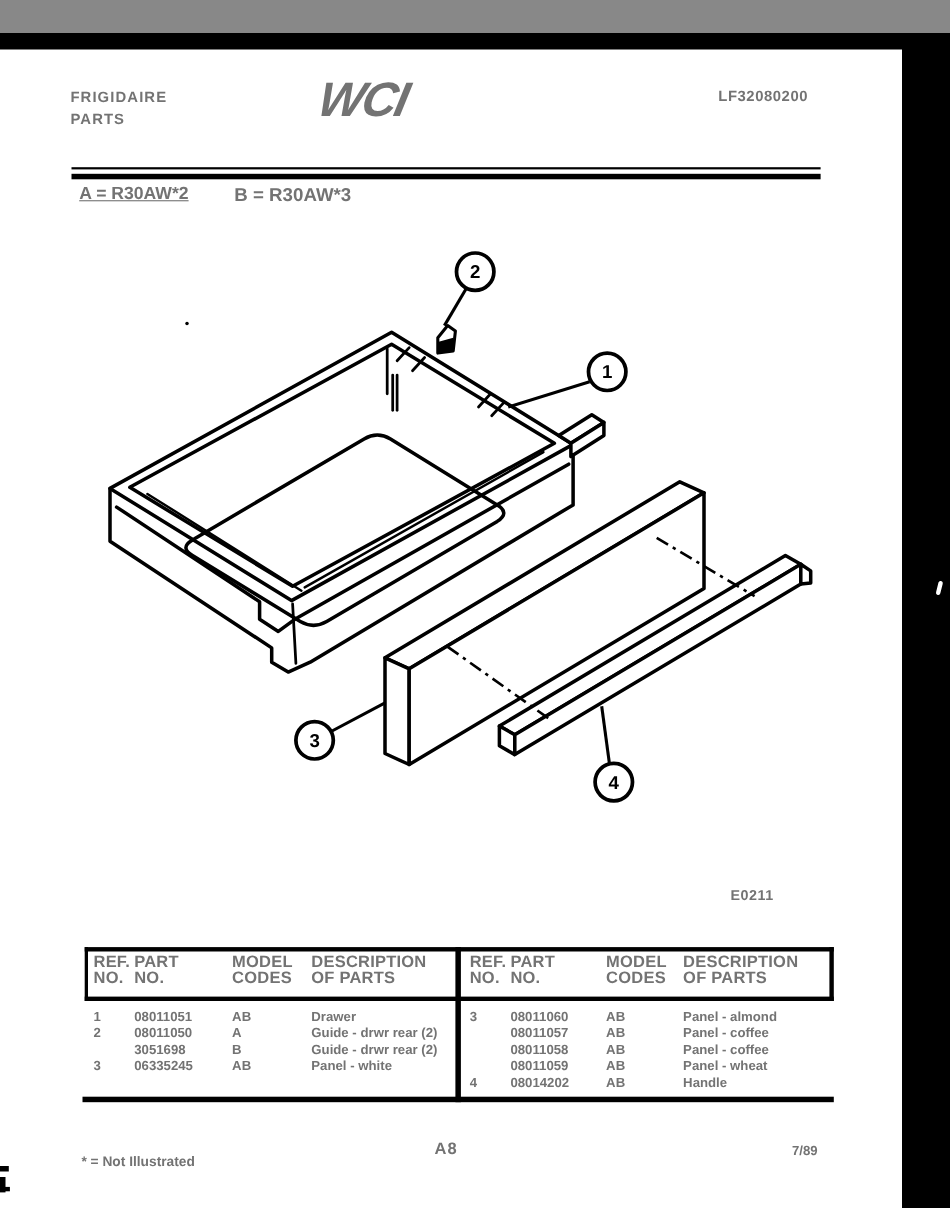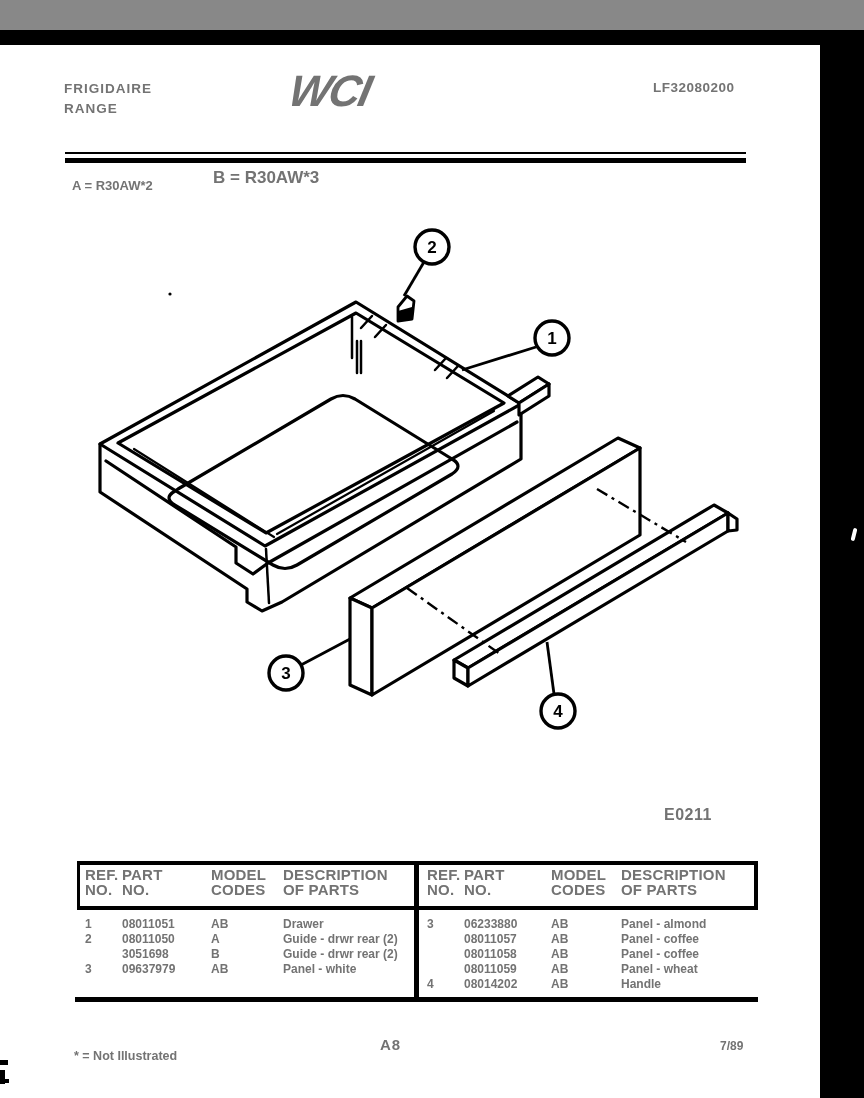--- a/index.html
+++ b/index.html
@@ -16,62 +16,62 @@
   .art1{left:0;top:1030px;width:8px;height:5px;}
   .art2{left:0;top:1040px;width:5px;height:14px;}
   .art3{left:0;top:1049px;width:9px;height:4px;}
   .squiggle{position:absolute;left:852px;top:498px;width:4px;height:13px;background:#fff;border-radius:2px;transform:rotate(14deg);}
   
   .brand{left:64px;top:49px;font-size:13.5px;line-height:20px;letter-spacing:1px;}
   .logo{left:290px;top:38px;font-size:44px;font-style:italic;letter-spacing:-2px;transform:skewX(-12deg);line-height:46px;}
   .catalog-title{left:352px;top:54px;font-size:15.5px;letter-spacing:0.5px;}
   .pubnum{left:653px;top:50px;font-size:13.5px;letter-spacing:0.5px;}
   .header-rule{left:65px;top:122px;width:681px;height:4px;border-top:2px solid #000;border-bottom:5px solid #000;}
-  .model-a{left:72px;top:148px;font-size:13px;}
+  .model-a{left:72px;top:138px;font-size:16px;text-decoration:underline;}
   .model-b{left:213px;top:138px;font-size:17px;}
-  .figure-code{left:664px;top:776px;font-size:16px;letter-spacing:0.5px;}
+  .figure-code{left:664px;top:776px;font-size:13px;letter-spacing:0.5px;}
   
   .diagram-svg{position:absolute;left:0;top:0;width:864px;height:1098px;}
   
   .t-top{left:77px;top:831px;width:681px;height:4px;}
   .t-headrule{left:77px;top:876px;width:681px;height:4px;}
   .t-bottom{left:75px;top:967px;width:683px;height:5px;}
   .t-divider{left:414px;top:831px;width:5px;height:141px;}
   .t-stub-l{left:77px;top:831px;width:3px;height:49px;}
   .t-stub-r{left:754px;top:831px;width:4px;height:49px;}
   .thead{position:absolute;top:838px;display:grid;font-size:15px;line-height:14.5px;letter-spacing:0.2px;}
   .thead.left{left:85px;width:330px;grid-template-columns:37px 89px 72px auto;}
   .thead.right{left:427px;width:325px;grid-template-columns:37px 87px 70px auto;}
   .trows{position:absolute;top:887px;font-size:12px;}
   .trows.left{left:85px;width:330px;}
   .trows.right{left:427px;width:325px;}
   .trow{display:grid;height:15px;line-height:15px;}
   .trows.left .trow{grid-template-columns:37px 89px 72px auto;}
   .trows.right .trow{grid-template-columns:37px 87px 70px auto;}
   
   .note{left:74px;top:1019px;font-size:12.5px;}
-  .pageno{left:380px;top:1006px;font-size:15px;letter-spacing:1px;}
+  .pageno{left:395px;top:1006px;font-size:15px;letter-spacing:1px;}
   .datecode{left:720px;top:1009px;font-size:12px;}
 </style>
 </head>
 <body>
 
 <div class="page">
 
   <div class="bar top-bar"></div>
   <div class="bar right-bar"></div>
   <div class="bar bottom-bar"></div>
   <div class="bar art1"></div>
   <div class="bar art2"></div>
   <div class="bar art3"></div>
   <div class="squiggle"></div>
 
   <div class="abs brand">
     <div>FRIGIDAIRE</div>
-    <div>RANGE</div>
+    <div>PARTS</div>
   </div>
   <div class="abs logo">WCI</div>
   <div class="abs pubnum">LF32080200</div>
   <div class="abs header-rule"></div>
   <div class="abs model-a">A = R30AW*2</div>
   <div class="abs model-b">B = R30AW*3</div>
 
   <svg class="diagram-svg" viewBox="0 0 864 1098">
 
     <g fill="none" stroke="#000" stroke-width="3.2" stroke-linejoin="round" stroke-linecap="round">
@@ -201,30 +201,30 @@
       <span>Guide - drwr rear (2)</span>
     </div>
     <div class="trow">
       <span></span>
       <span>3051698</span>
       <span>B</span>
       <span>Guide - drwr rear (2)</span>
     </div>
     <div class="trow">
       <span>3</span>
-      <span>09637979</span>
+      <span>06335245</span>
       <span>AB</span>
       <span>Panel - white</span>
     </div>
   </div>
 
   <div class="trows right">
     <div class="trow">
       <span>3</span>
-      <span>06233880</span>
+      <span>08011060</span>
       <span>AB</span>
       <span>Panel - almond</span>
     </div>
     <div class="trow">
       <span></span>
       <span>08011057</span>
       <span>AB</span>
       <span>Panel - coffee</span>
     </div>
     <div class="trow">

